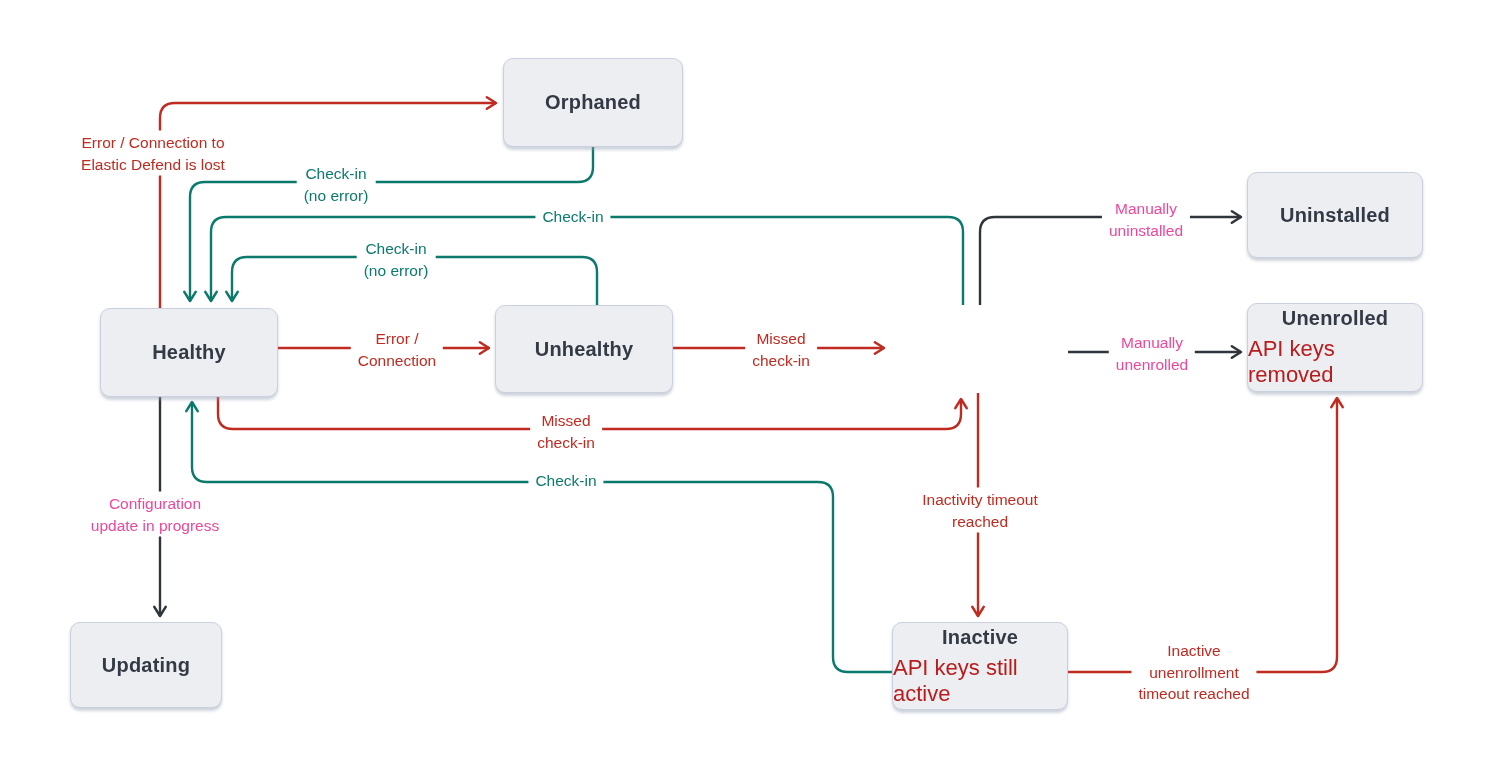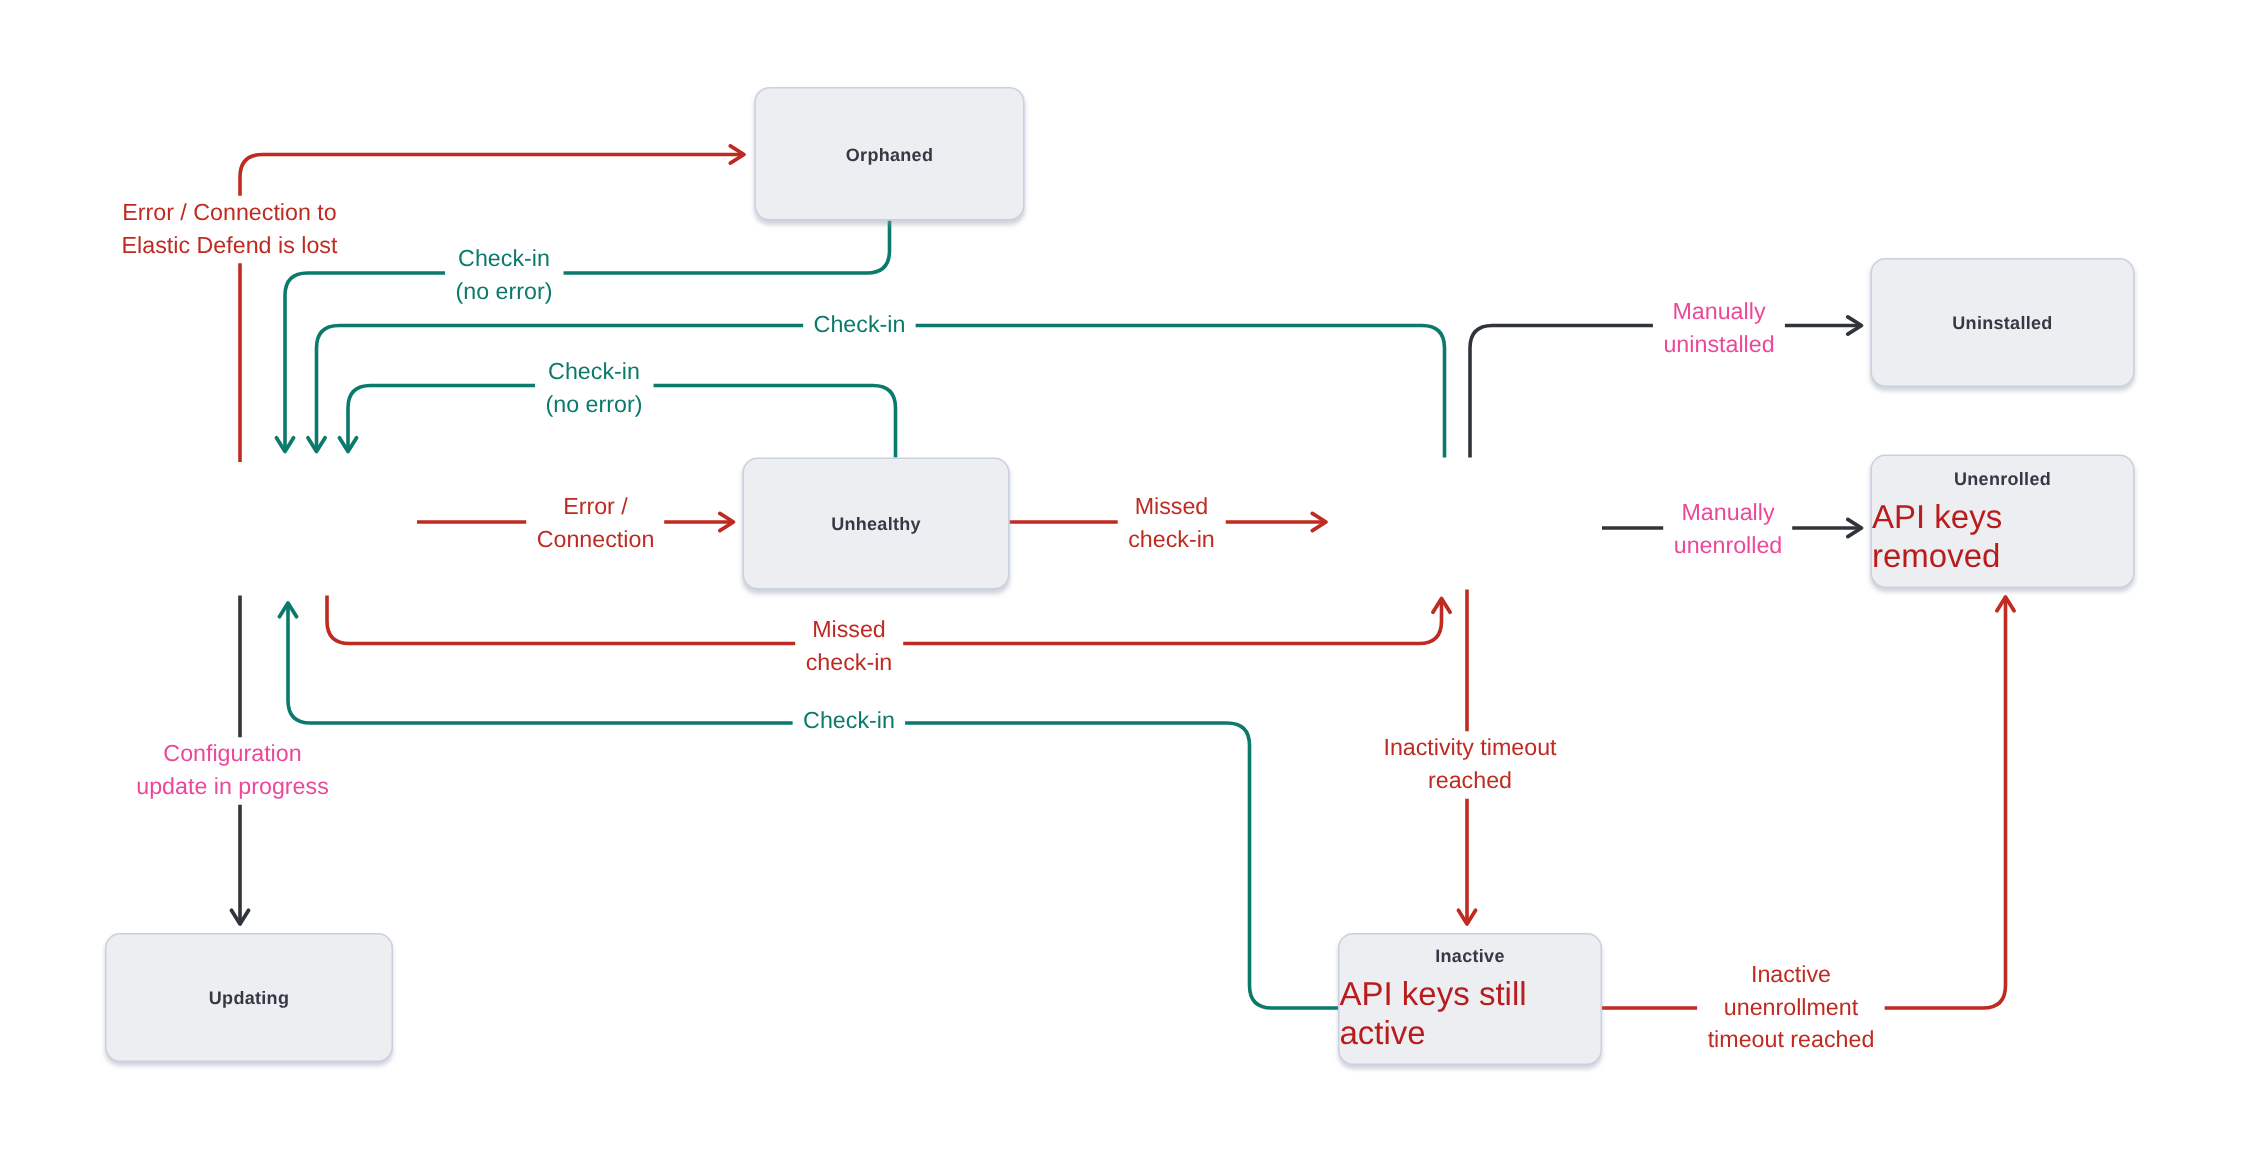--- a/index.html
+++ b/index.html
@@ -8,21 +8,21 @@
     font-family:"Liberation Sans",sans-serif;overflow:hidden;
   }
   .wires{position:absolute;left:0;top:0;z-index:1;}
   .node{
     position:absolute;z-index:2;
     background:#EDEEF1;border:1.5px solid #C9D0DE;border-radius:10px;
     box-shadow:0 2.5px 3px rgba(148,158,176,.45);
     display:flex;flex-direction:column;align-items:center;justify-content:center;gap:6px;
     box-sizing:border-box;
   }
-  .node-title{font-weight:bold;font-size:12px;color:#333A45;letter-spacing:.2px;}
+  .node-title{font-weight:bold;font-size:20px;color:#333A45;letter-spacing:.2px;}
   .node-sub{font-size:22px;color:#b91c1c;}
   .elabel{
     position:absolute;z-index:3;transform:translate(-50%,-50%);
     background:#ffffff;text-align:center;font-size:15.5px;line-height:21.5px;
     padding:1px 7px;white-space:nowrap;
   }
   .elabel span{display:block;}
   .red{color:#BF2B21;}
   .teal{color:#0B7A6D;}
   .dark{color:#ec4899;}
@@ -72,41 +72,44 @@
       <path stroke="#BF2B21" d="M 978 393 L 978 616" marker-end="url(#ar-red)"></path>
 
       <path stroke="#BF2B21" d="M 1068 672 L 1322 672 Q 1337 672 1337 657 L 1337 398" marker-end="url(#ar-red)"></path>
     </g>
   </svg>
 
   <div class="node" style="left:503px;top:58px;width:180px;height:89px">
     <div class="node-title">Orphaned</div>
   </div>
 
+  <div class="node" style="left:100px;top:308px;width:178px;height:89px">
+    <div class="node-title">Healthy</div>
+  </div>
 
   <div class="node" style="left:495px;top:305px;width:178px;height:88px">
     <div class="node-title">Unhealthy</div>
   </div>
 
 
   <div class="node" style="left:1247px;top:172px;width:176px;height:86px">
     <div class="node-title">Uninstalled</div>
   </div>
 
   <div class="node" style="left:1247px;top:303px;width:176px;height:89px">
     <div class="node-title">Unenrolled</div>
     <div class="node-sub">API keys removed</div>
   </div>
 
   <div class="node" style="left:892px;top:622px;width:176px;height:88px">
     <div class="node-title">Inactive</div>
     <div class="node-sub">API keys still active</div>
   </div>
 
-  <div class="node" style="left:70px;top:622px;width:192px;height:86px">
+  <div class="node" style="left:70px;top:622px;width:152px;height:86px">
     <div class="node-title">Updating</div>
   </div>
 
   <div class="elabel red" style="left:153px;top:153px">
     <span>Error / Connection to</span>
     <span>Elastic Defend is lost</span>
   </div>
 
   <div class="elabel teal" style="left:336px;top:184px">
     <span>Check-in</span>

